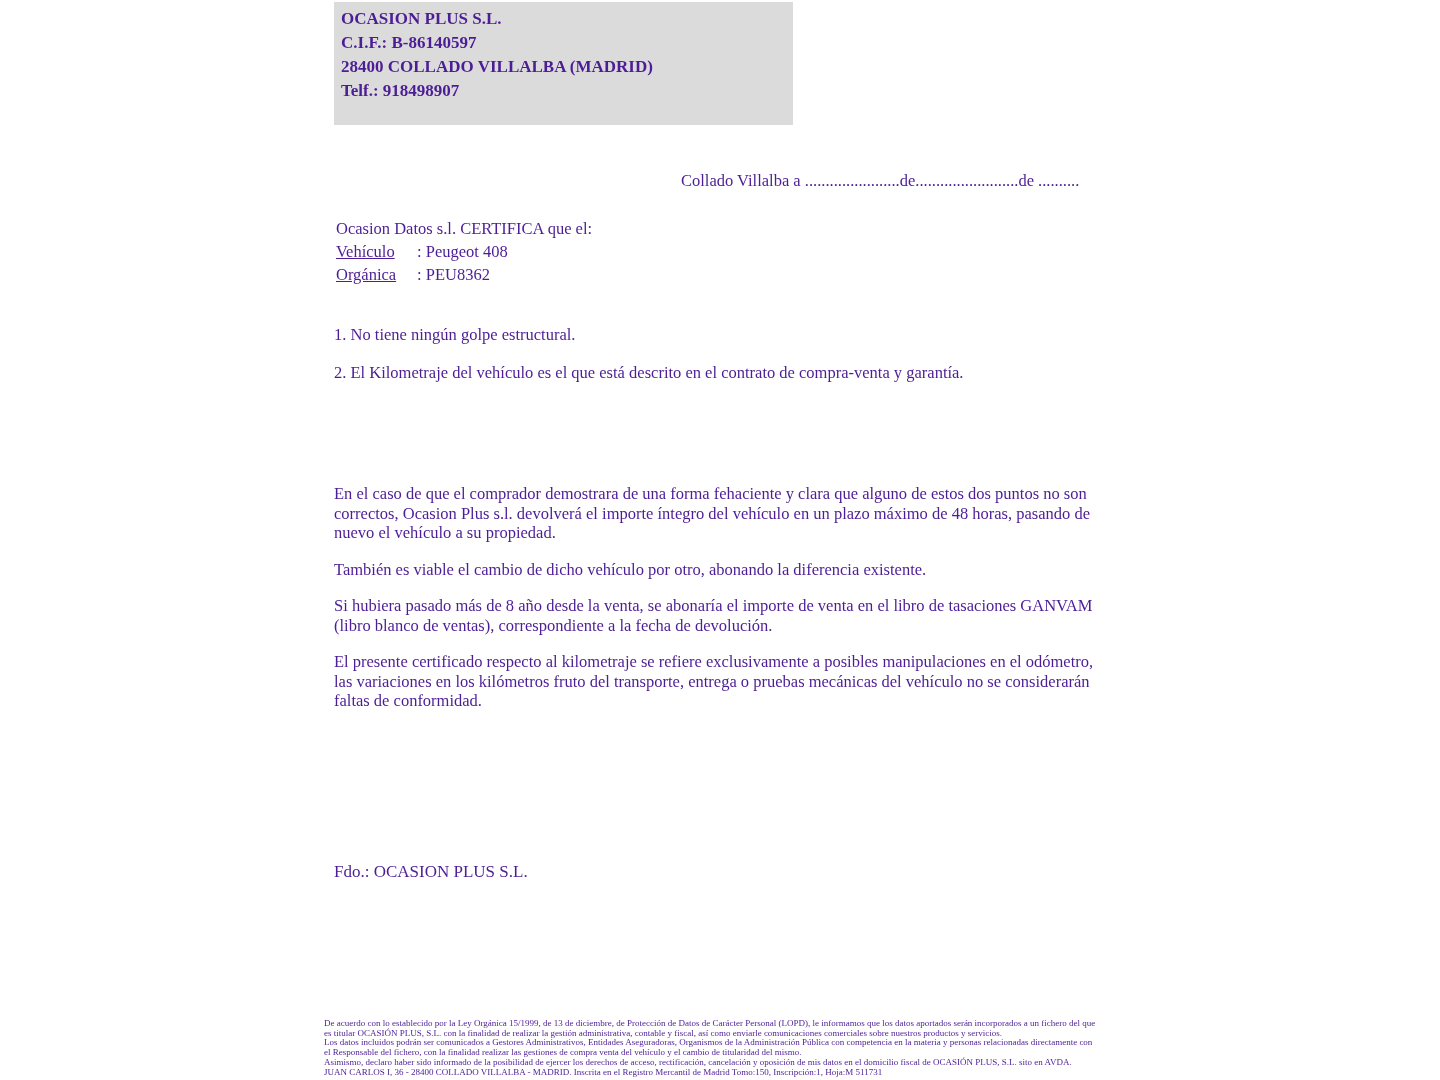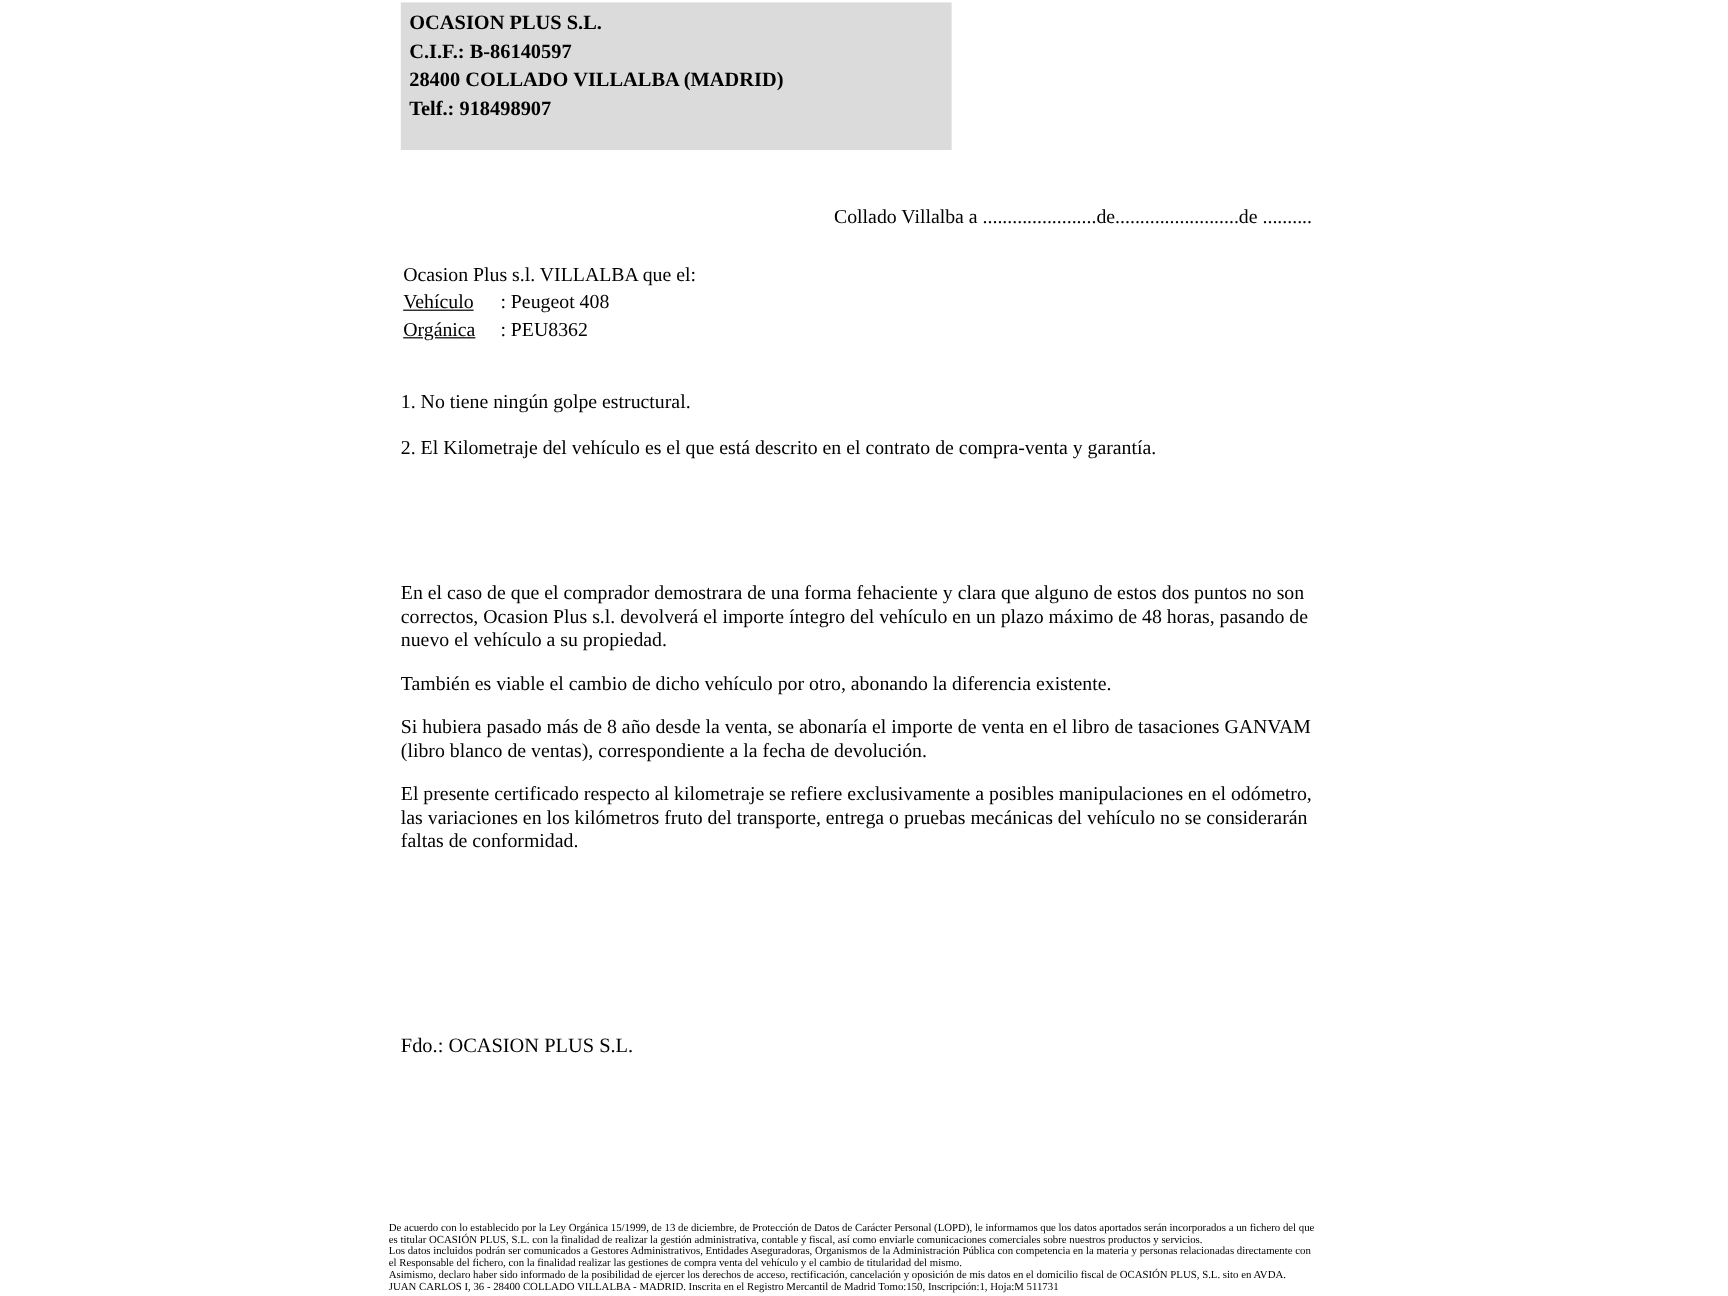--- a/index.html
+++ b/index.html
@@ -3,41 +3,41 @@
 <meta charset="utf-8">
 <style>
   * { margin: 0; padding: 0; box-sizing: border-box; }
   html, body { background: #ffffff; }
   .page {
     position: relative;
     width: 1440px;
     height: 1080px;
     background: #ffffff;
     font-family: "Liberation Serif", "DejaVu Serif", serif;
-    color: #000000;
+    color: #4c1d95;
     overflow: hidden;
   }
   .header-box {
     position: absolute;
     left: 334px;
     top: 2px;
     width: 459px;
     height: 123px;
     background: #dbdbdb;
     padding: 5px 8px 0 7px;
   }
   .header-box div {
     font-weight: bold;
     font-size: 17px;
     line-height: 24px;
     white-space: nowrap;
   }
   .date-line {
     position: absolute;
-    left: 695px;
+    left: 681px;
     top: 171px;
     font-size: 16.5px;
     white-space: nowrap;
   }
   .cert-block {
     position: absolute;
     left: 336px;
     top: 217px;
     font-size: 16.5px;
     line-height: 23px;
@@ -90,21 +90,21 @@
   <div class="header-box">
     <div>OCASION PLUS S.L.</div>
     <div>C.I.F.: B-86140597</div>
     <div>28400 COLLADO VILLALBA (MADRID)</div>
     <div>Telf.: 918498907</div>
   </div>
 
   <div class="date-line">Collado Villalba a .......................de.........................de ..........</div>
 
   <div class="cert-block">
-    <div class="cert-intro">Ocasion Plus s.l. VILLALBA que el:</div>
+    <div class="cert-intro">Ocasion Datos s.l. CERTIFICA que el:</div>
     <div class="cert-row">
       <span class="label-u">Vehículo</span><span>: Peugeot 408</span>
     </div>
     <div class="cert-row">
       <span class="label-u">Orgánica</span><span>: PEU8362</span>
     </div>
   </div>
 
   <div class="points">
     <div class="point">1. No tiene ningún golpe estructural.</div>

